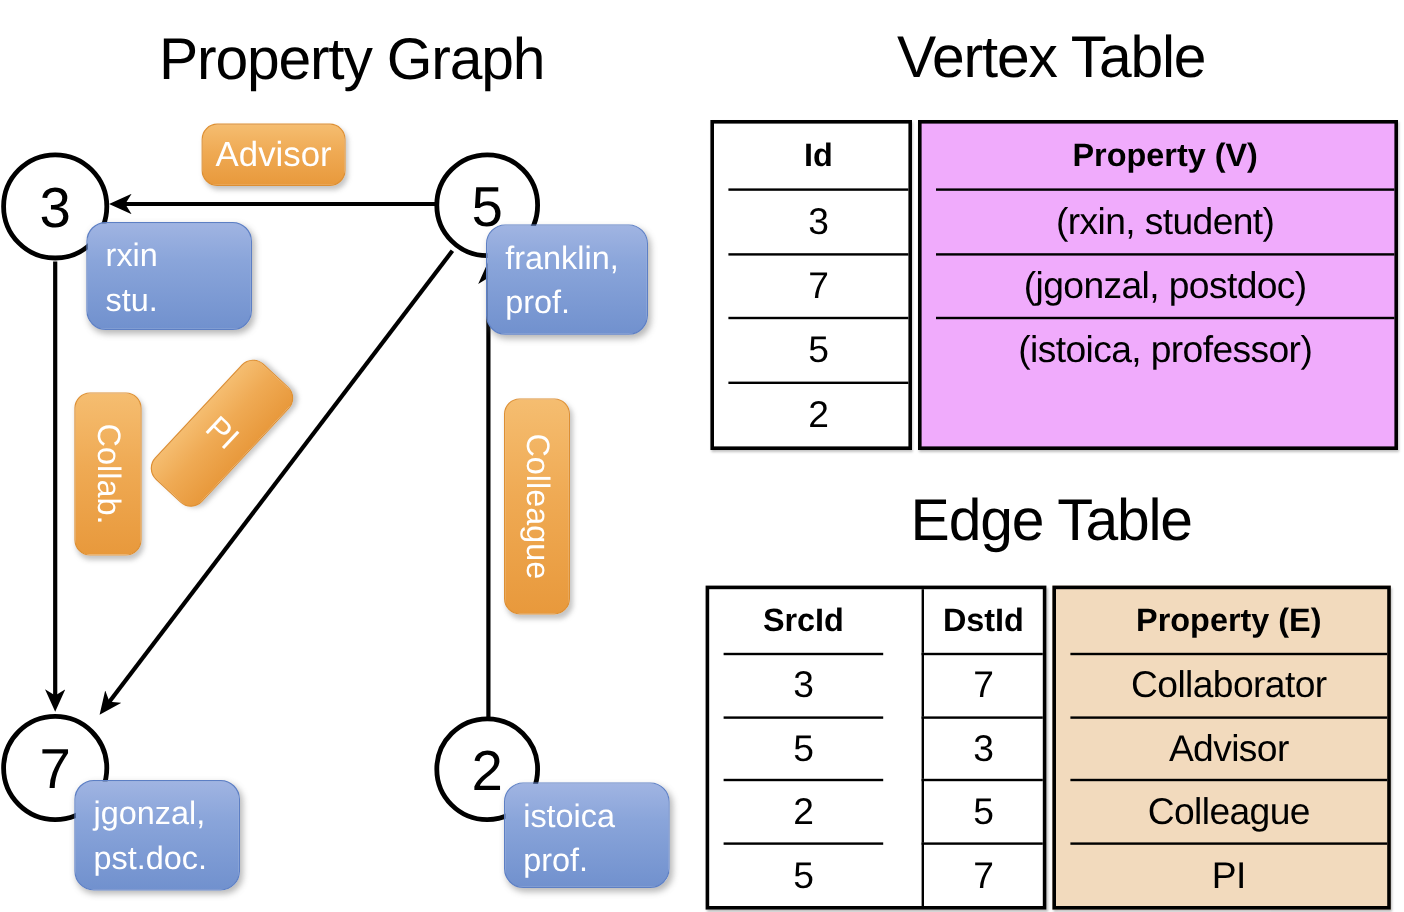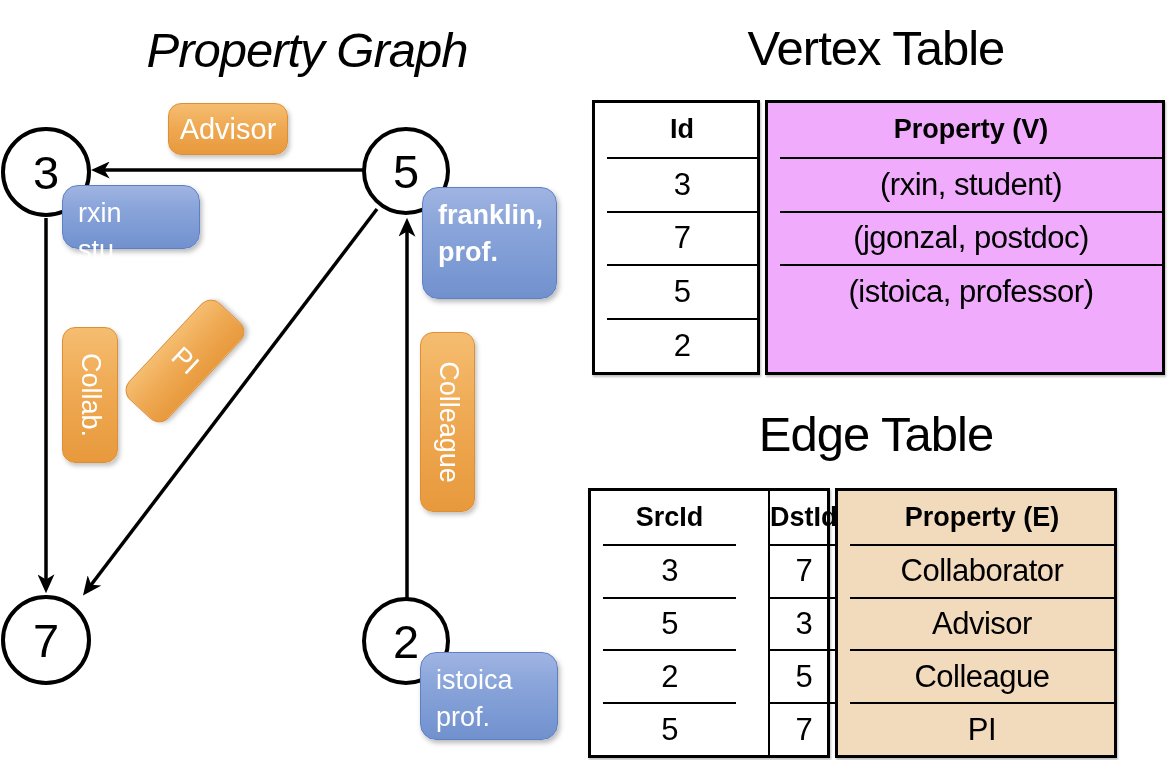--- a/index.html
+++ b/index.html
@@ -3,42 +3,42 @@
 <meta charset="utf-8">
 <style>
   * { margin:0; padding:0; box-sizing:border-box; }
   html,body { width:1170px; height:760px; background:#fff; overflow:hidden;
               font-family:"Liberation Sans", sans-serif; color:#000; }
   #stage { position:relative; width:1170px; height:760px; background:#fff; }
 
   
   .big-title { position:absolute; text-align:center; font-size:49px; font-weight:400;
                letter-spacing:-1px; color:#000; white-space:nowrap; }
-  #title-graph   { left:57px;  top:22px;  width:500px;font-style:italic; }
+  #title-graph   { left:43px;  top:22px;  width:500px; }
   #title-vertex  { left:626px; top:20px;  width:500px; }
   #title-edge    { left:626px; top:406px; width:500px; }
 
   
   #edges-svg { position:absolute; left:0; top:0; z-index:1; }
 
   .circle { position:absolute; z-index:2; background:#fff; border:4px solid #000;
             border-radius:50%; display:flex; align-items:center; justify-content:center;
             font-size:47px; }
   #circle-3 { left:1px;   top:127px; width:90px; height:90px; }
   #circle-5 { left:362px; top:127px; width:88px; height:88px; }
   #circle-7 { left:1px;   top:595px; width:90px; height:90px; }
   #circle-2 { left:362px; top:597px; width:88px; height:88px; }
 
   .node-box { position:absolute; z-index:3; border-radius:16px; color:#fff;
               background:linear-gradient(180deg,#a0b4e2 0%, #8aa5da 35%, #7191ce 100%);
               border:1px solid #5d7fc4;
               box-shadow:2px 3px 5px rgba(100,100,100,.45);
               font-size:27px; line-height:1.38; padding:9px 0 0 15px; }
-  #node-rxin     { left:62px;  top:185px; width:138px; height:64px; }
-  #node-franklin { left:422px; top:187px; width:135px; height:112px;font-weight:bold; }
+  #node-rxin     { left:72px;  top:185px; width:138px; height:90px; }
+  #node-franklin { left:405px; top:187px; width:135px; height:92px; }
   #node-jgonzal  { left:62px;  top:650px; width:138px; height:92px; }
   #node-istoica  { left:420px; top:652px; width:138px; height:88px; }
 
   .edge-box { position:absolute; z-index:3; border-radius:13px; color:#fff;
               background:linear-gradient(180deg,#f5bd70 0%, #efaa54 45%, #e8993c 100%);
               border:1px solid #dd8f33;
               box-shadow:2px 3px 4px rgba(110,110,110,.4); }
   #edge-advisor { left:168px; top:103px; width:120px; height:52px;
                   display:flex; align-items:center; justify-content:center; font-size:29px; }
   #edge-collab    { left:62px;  top:327px; width:56px; height:136px; }
@@ -50,21 +50,21 @@
 
   
   .tbl { position:absolute; display:flex; gap:5px; }
   #vertex-table { left:592px; top:100px; }
   #edge-table   { left:588px; top:488px; }
 
   .subtbl { border:3px solid #000; display:grid; background:#fff;
             box-shadow:1px 2px 2px rgba(0,0,0,.25);padding-left:12px; }
   #vt-id   { width:168px; height:275px; grid-template-rows:repeat(5,1fr); }
   #vt-prop { width:400px; height:275px; grid-template-rows:repeat(5,1fr); background:#f0abfc; }
-  #et-ids  { width:242px; height:270px; grid-template-columns:133px 1fr;
+  #et-ids  { width:284px; height:270px; grid-template-columns:133px 1fr;
              grid-template-rows:repeat(5,1fr); }
   #et-prop { width:282px; height:270px; grid-template-rows:repeat(5,1fr); background:#f2dabd;text-align:center; }
 
   .cell { display:flex; align-items:center; justify-content:center;
           font-size:31px; letter-spacing:-0.5px; }
   .cell.hdr { font-weight:bold; font-size:27px; letter-spacing:0; }
   .bt { border-top:2px solid #000; }
   .bl { border-left:2px solid #000;margin-left:32px; }
 </style>
 </head>
@@ -101,20 +101,24 @@
     <span>2</span>
   </div>
 
   <div id="node-rxin" class="node-box">
     <div>rxin</div>
     <div>stu.</div>
   </div>
   <div id="node-franklin" class="node-box">
     <div>franklin,</div>
     <div>prof.</div>
+  </div>
+  <div id="node-jgonzal" class="node-box">
+    <div>jgonzal,</div>
+    <div>pst.doc.</div>
   </div>
   <div id="node-istoica" class="node-box">
     <div>istoica</div>
     <div>prof.</div>
   </div>
 
   <div id="edge-advisor" class="edge-box">
     <span>Advisor</span>
   </div>
   <div id="edge-collab" class="edge-box">

